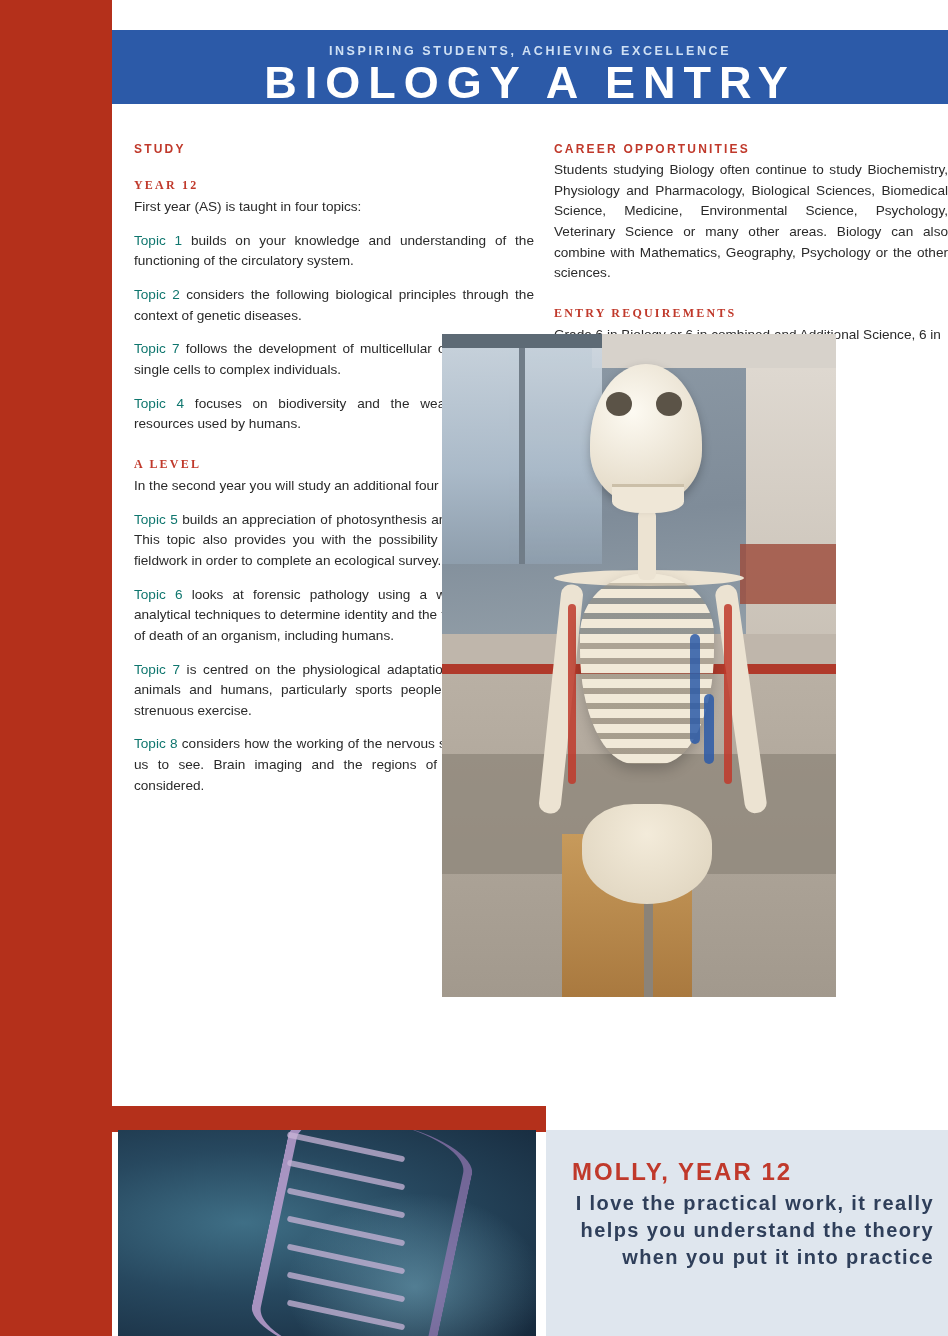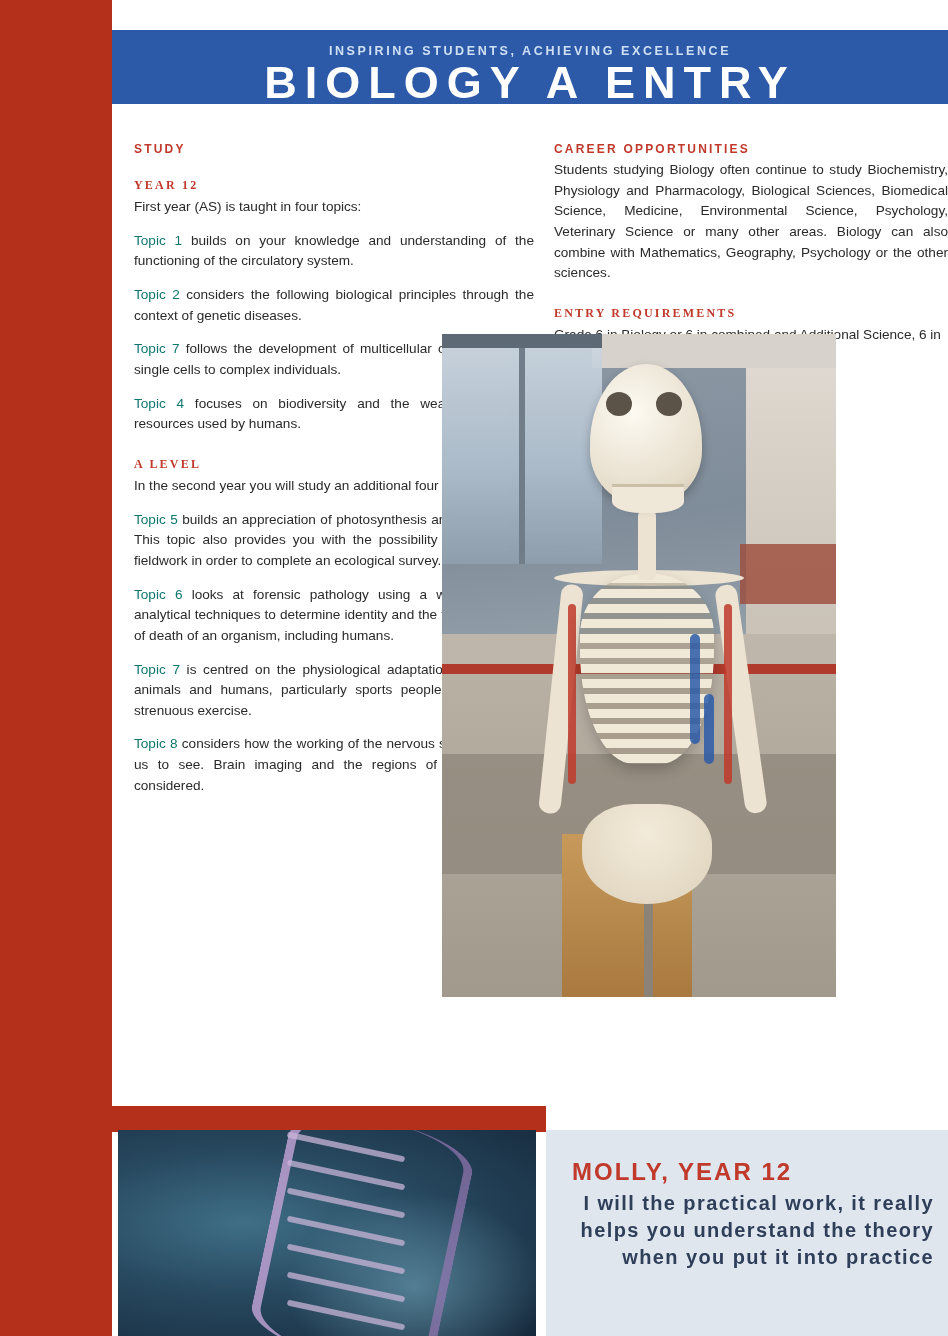--- a/index.html
+++ b/index.html
@@ -426,16 +426,16 @@
       <div class="dna-rung" style="top:80px"></div>
       <div class="dna-rung" style="top:108px"></div>
       <div class="dna-rung" style="top:136px"></div>
       <div class="dna-rung" style="top:164px"></div>
       <div class="dna-rung" style="top:192px"></div>
     </div>
   </div>
 
   <div class="testimonial">
     <p class="name">MOLLY, YEAR 12</p>
-    <p class="quote">I will the practical work, it really helps you understand the theory when you put it into practice</p>
+    <p class="quote">I love the practical work, it really helps you understand the theory when you put it into practice</p>
   </div>
 
 </div>
 
 </body></html>

